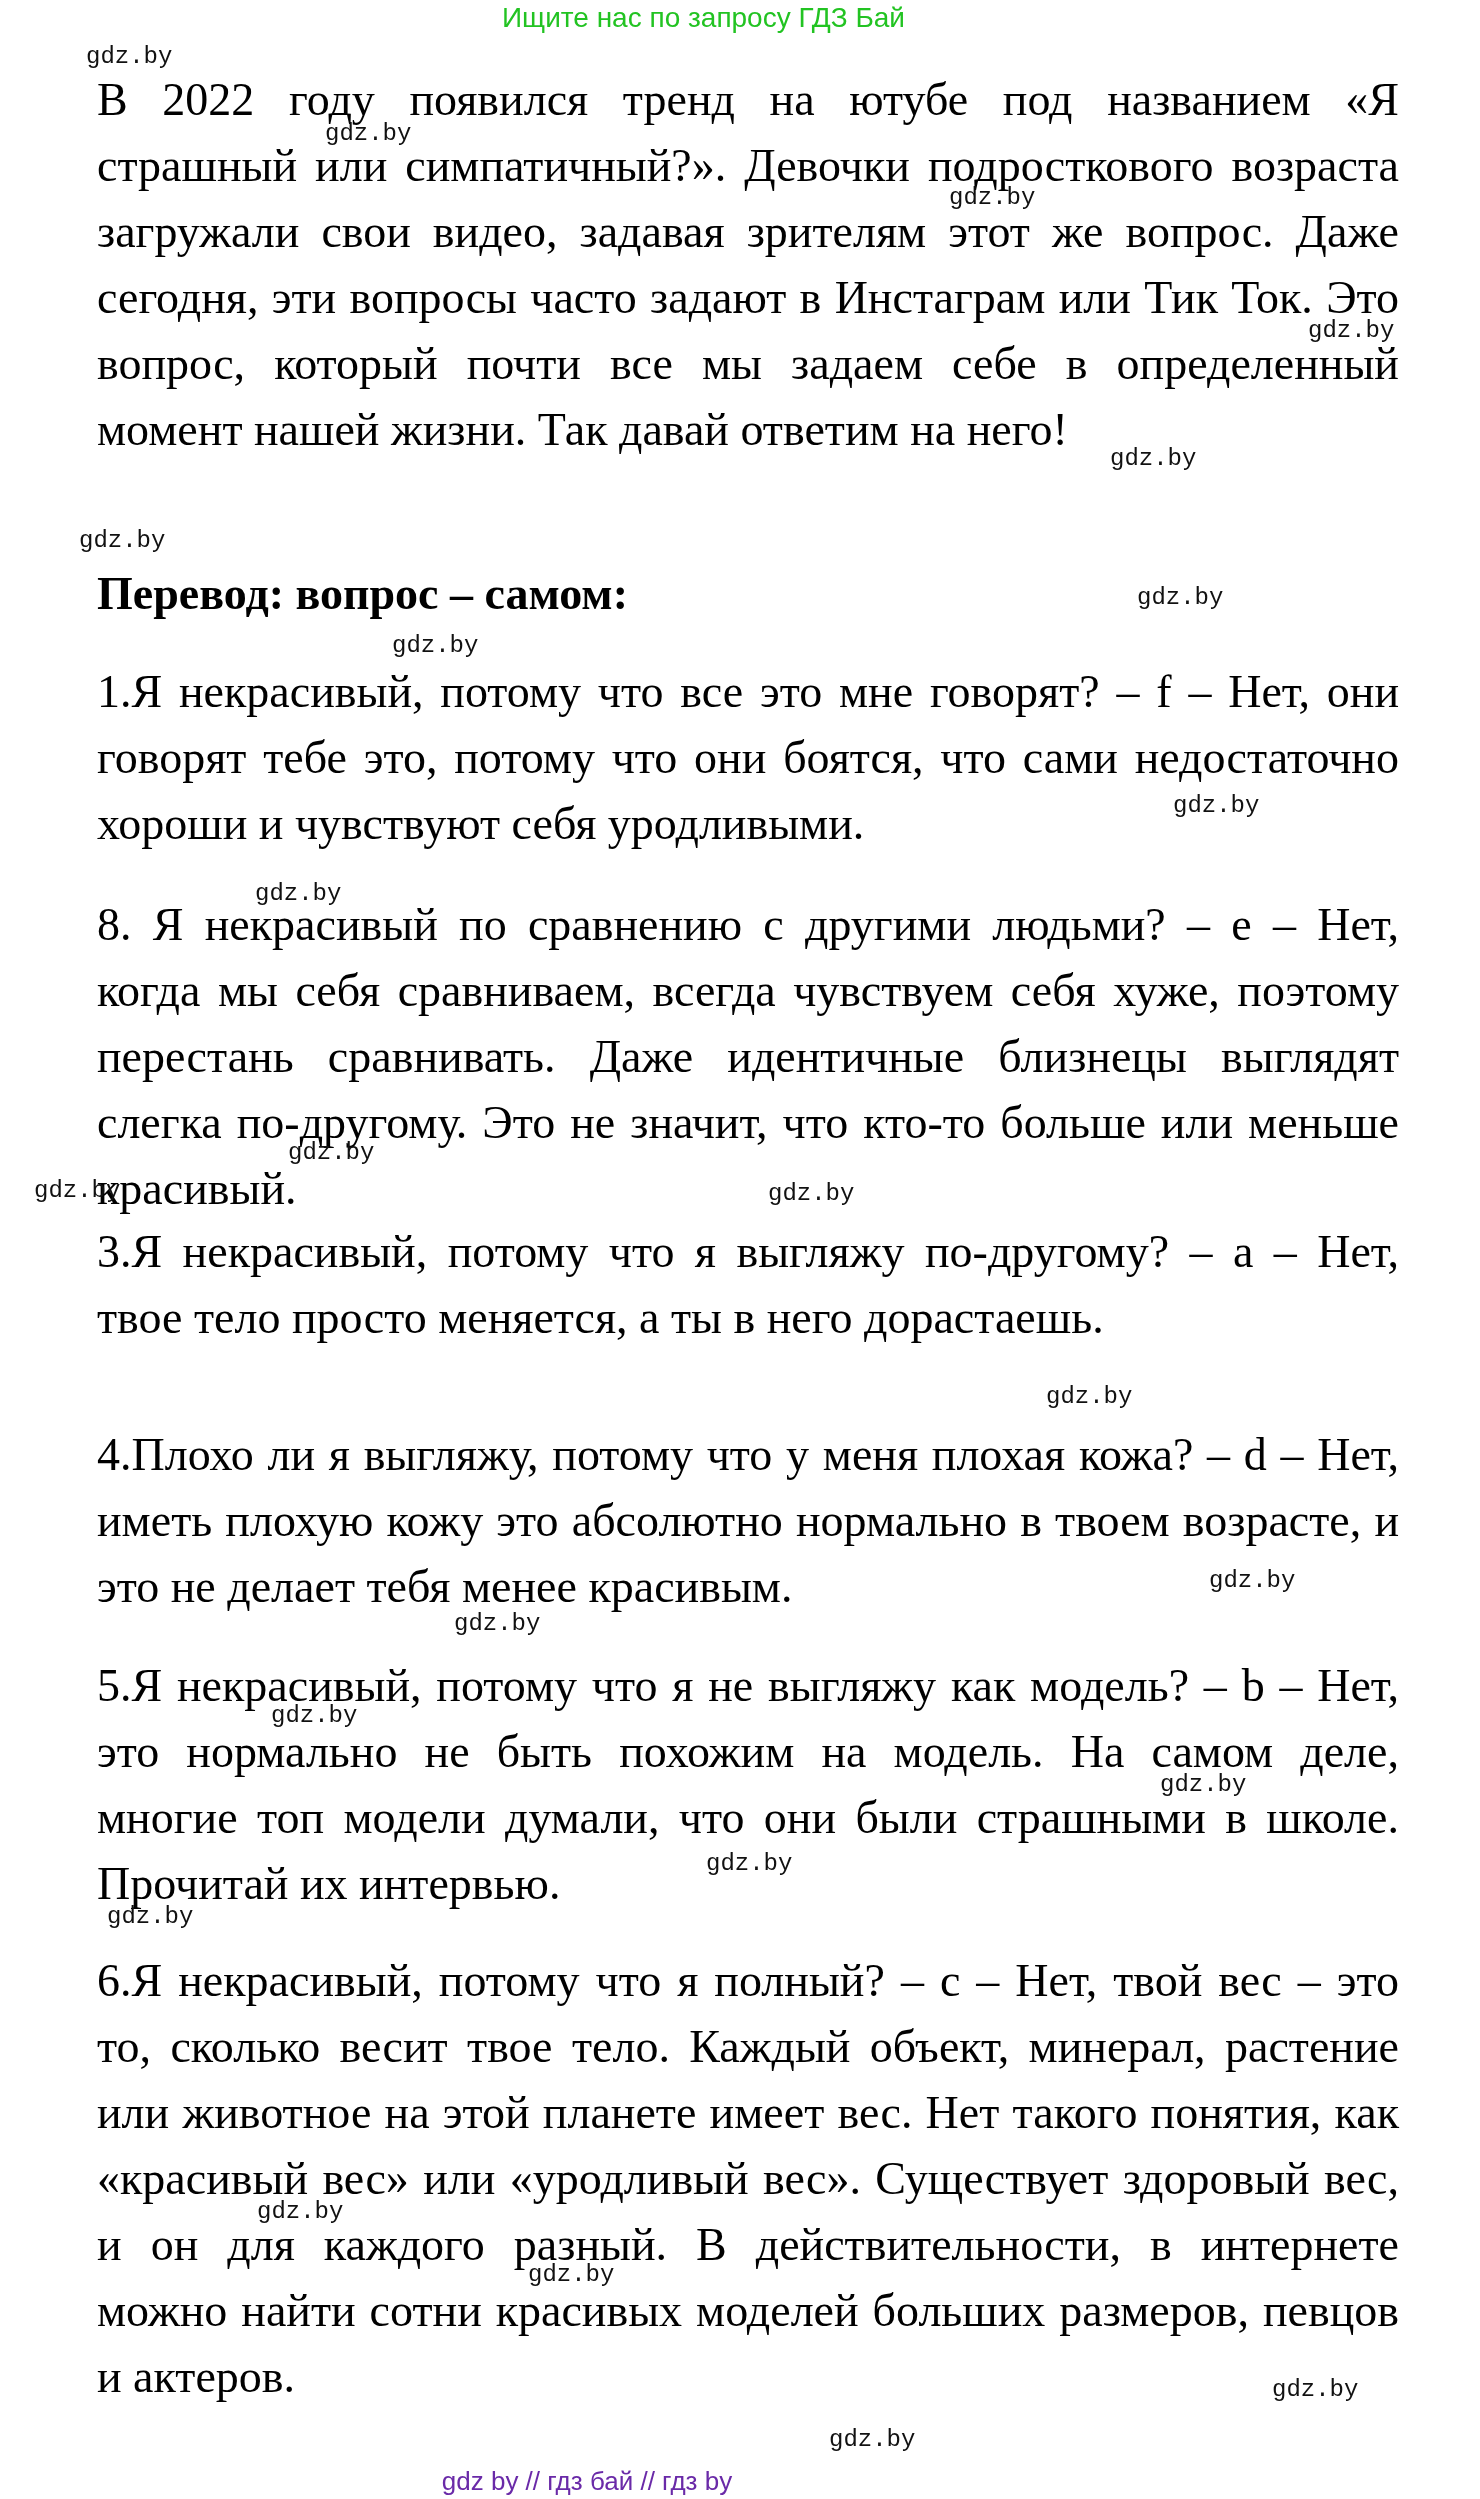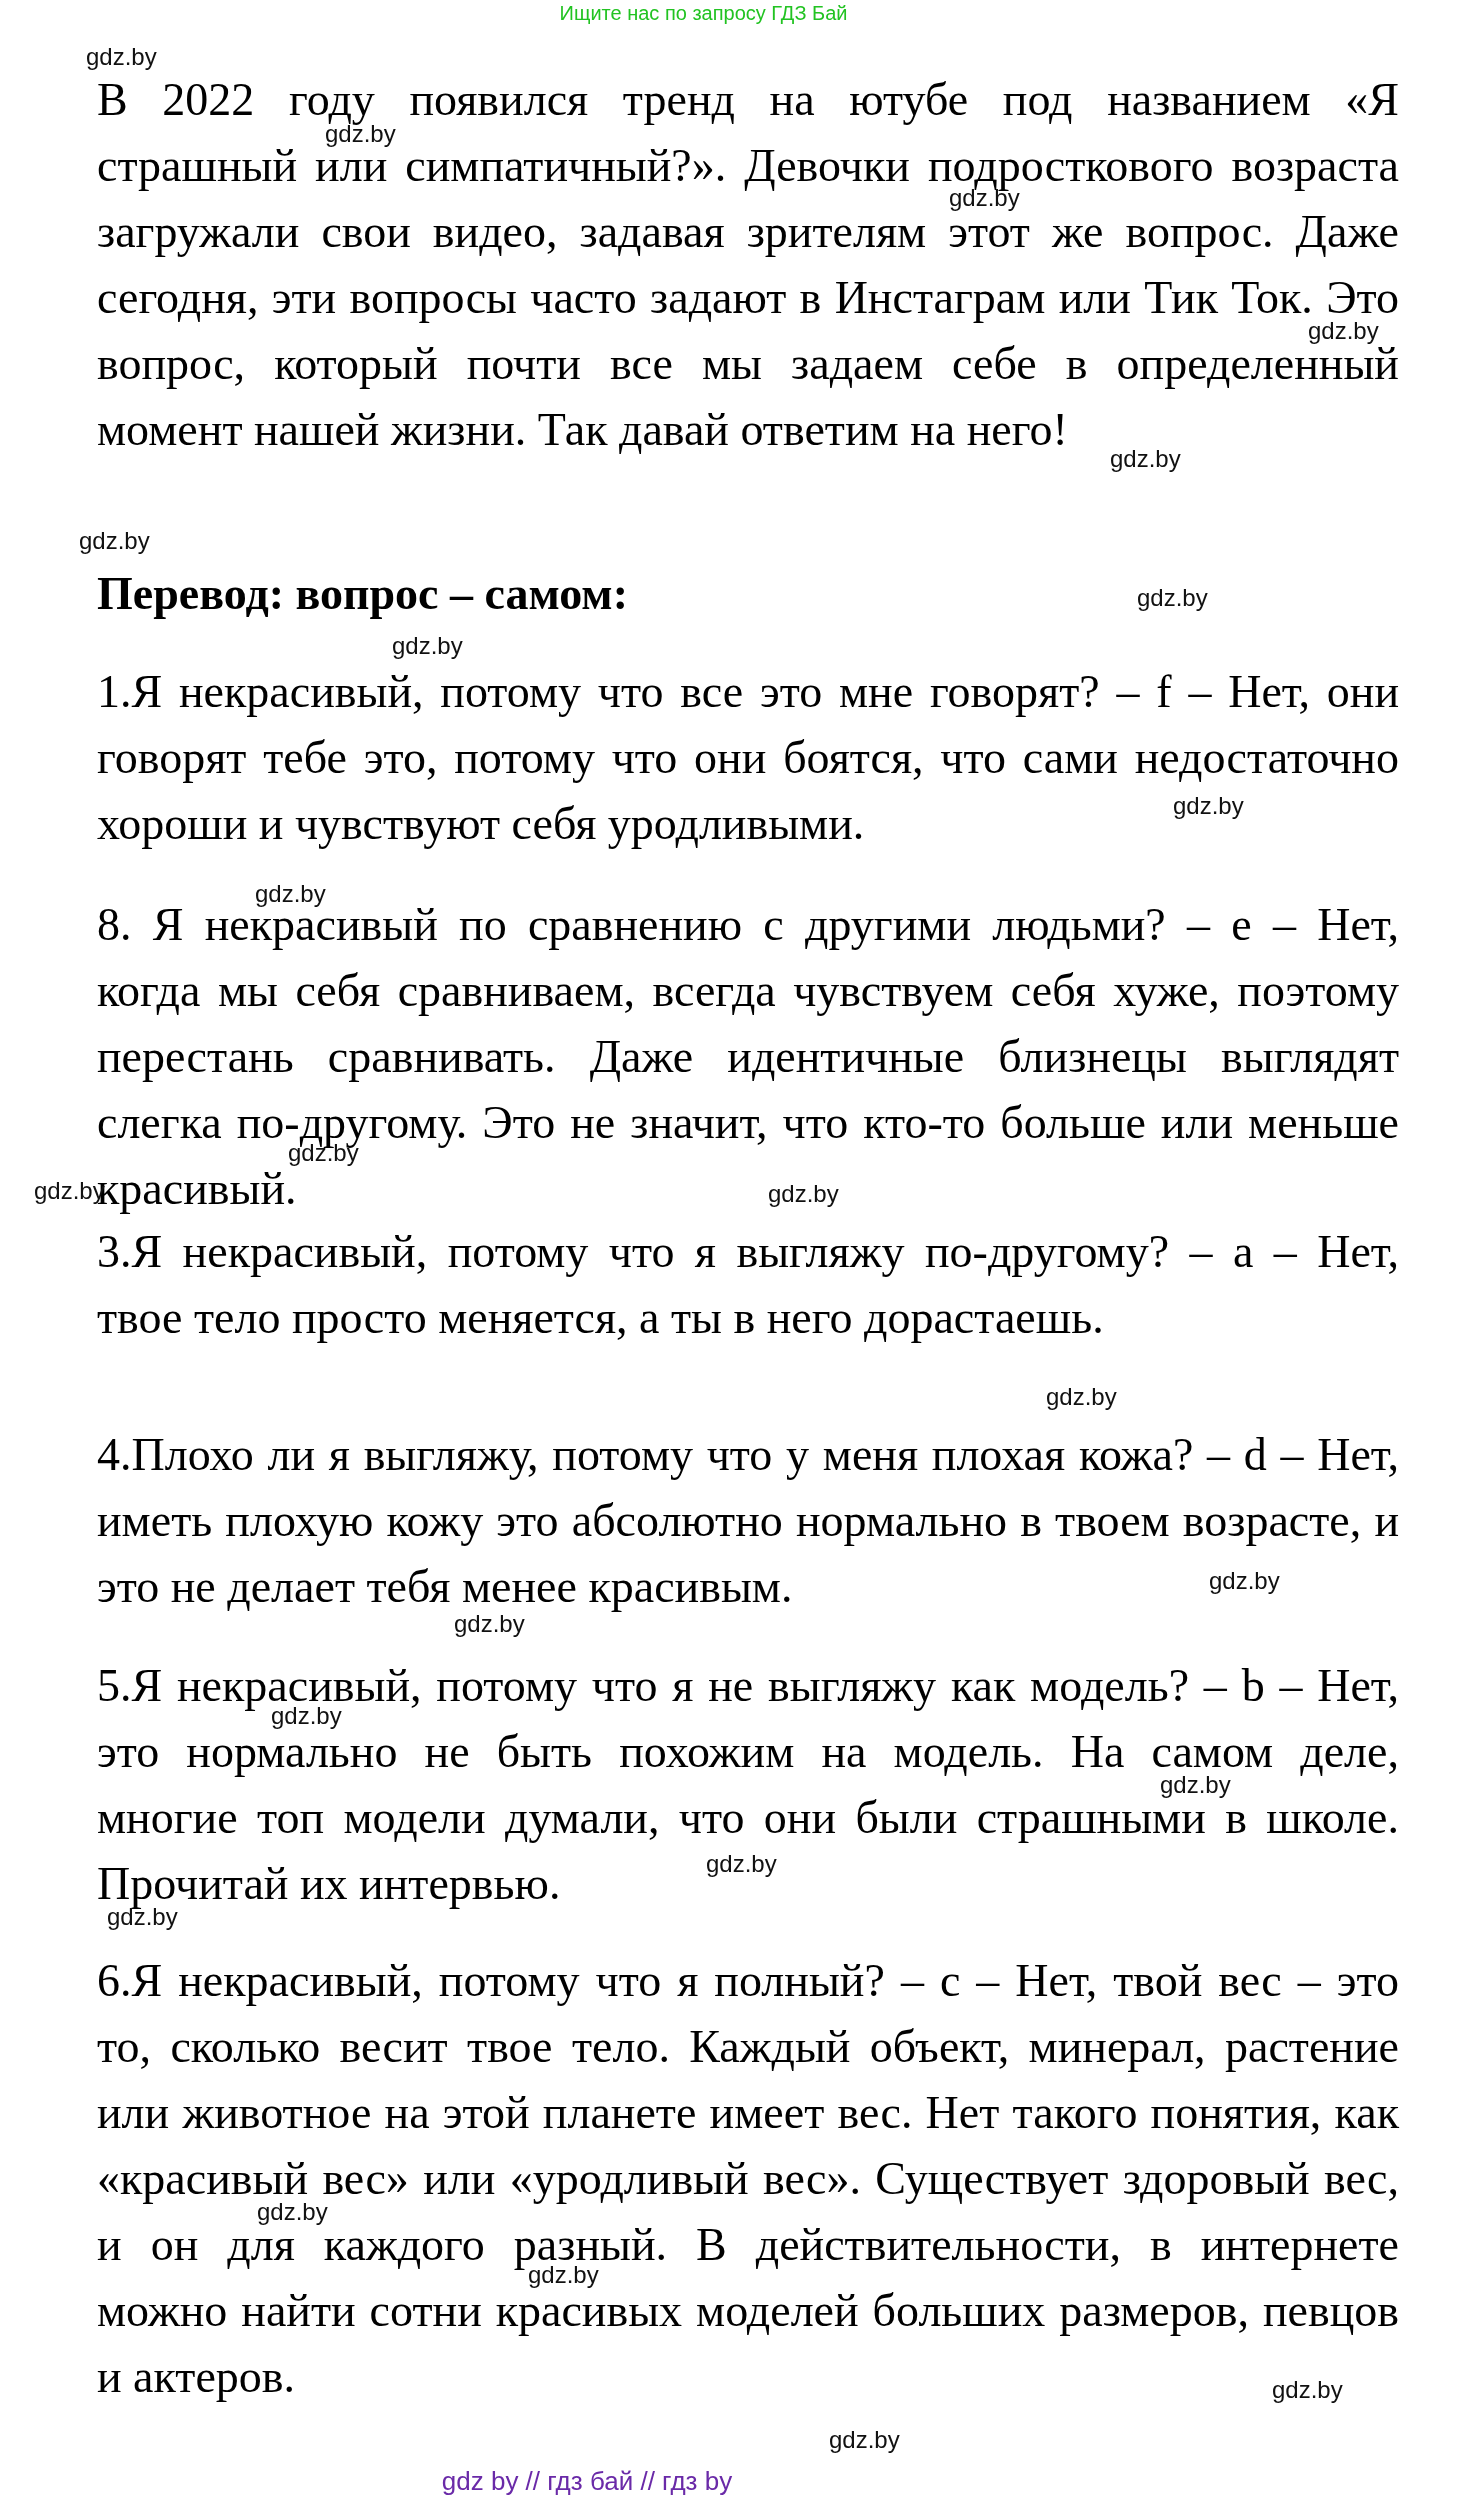--- a/index.html
+++ b/index.html
@@ -1,25 +1,25 @@
 <!DOCTYPE html>
 <html style="font-size:13.7px"><head>
 <meta charset="utf-8">
 <style>
   html, body { margin:0; padding:0; background:#ffffff; }
   body { width:1481px; height:2500px; position:relative; overflow:hidden; }
   .top-banner { position:absolute; top:1.7px; left:0; width:1407px; text-align:center;
-    font-family:"Liberation Sans", sans-serif; font-size:20px; color:#22c322; }
+    font-family:"Liberation Sans", sans-serif; font-size:28px; color:#22c322; }
   .bottom-banner { position:absolute; top:2466px; left:0; width:1174px; text-align:center;
     font-family:"Liberation Sans", sans-serif; font-size:26px; color:#6a2aa8; }
   .content { position:absolute; left:49px; width:1302px;
     font-family:"Liberation Serif", serif; font-size:46px; line-height:66px; color:#000;margin-left:48px; }
   .para { text-align:justify; text-align-last:left; margin:0; }
   .heading { font-weight:bold; margin:0; }
-  .wm { position:absolute; font-family:Liberation Sans, sans-serif; font-size:24px; color:#111; }
+  .wm { position:absolute; font-family:Liberation Mono, monospace; font-size:24px; color:#111; }
 </style>
 </head>
 <body>
 
 <div class="top-banner">Ищите нас по запросу ГДЗ Бай</div>
 
 <div class="content" style="top:67px;">
   <p class="para">В 2022 году появился тренд на ютубе под названием «Я страшный или симпатичный?». Девочки подросткового возраста загружали свои видео, задавая зрителям этот же вопрос. Даже сегодня, эти вопросы часто задают в Инстаграм или Тик Ток. Это вопрос, который почти все мы задаем себе в определенный момент нашей жизни. Так давай ответим на него!</p>
 </div>
 

